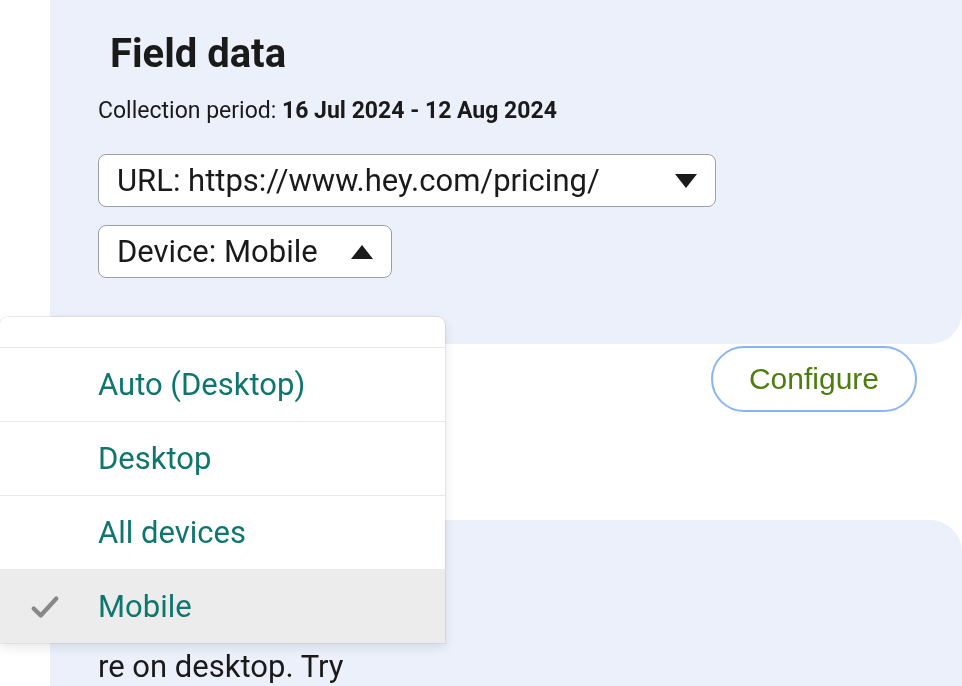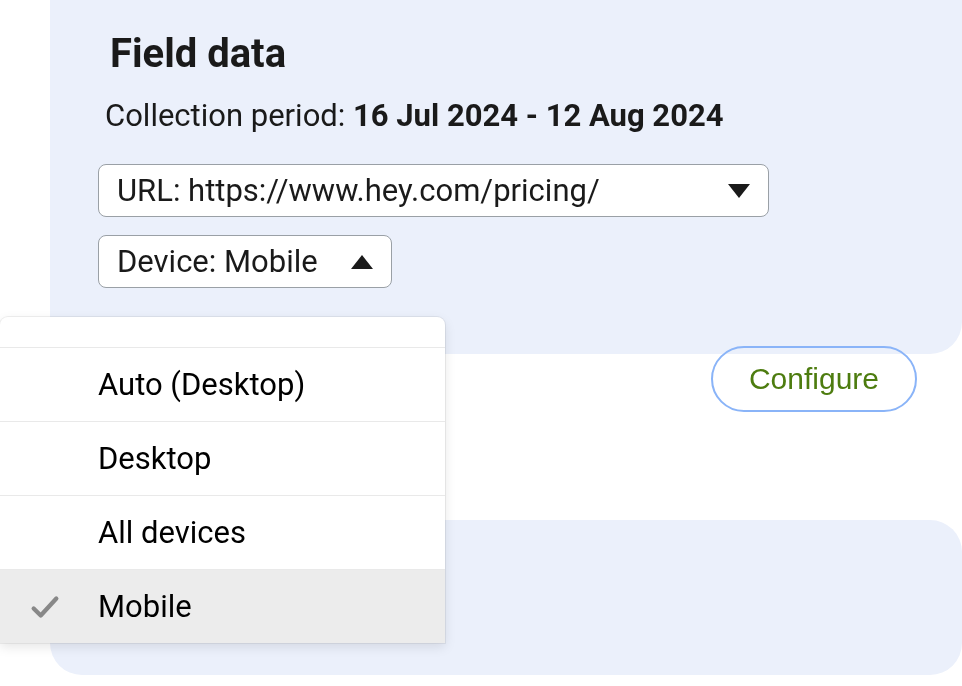--- a/index.html
+++ b/index.html
@@ -25,42 +25,42 @@
     border-radius: 32px;
     padding: 100px 48px 48px 48px;
   }
   .field-title {
     font-size: 40px;
     font-weight: 700;
     margin: 0 0 20px 12px;
     color: #1a1a1a;
   }
   .collection-line {
-    font-size: 31px;
+    font-size: 23px;
     font-weight: 400;
-    margin: 0 0 30px 7px;
+    margin: 0 0 30px 0;
     color: #1a1a1a;
   }
   .collection-line .bold { font-weight: 700; }
   .select-box {
     display: inline-flex;
     align-items: center;
     justify-content: space-between;
     background: #fff;
     border: 1px solid #9aa0a6;
     border-radius: 8px;
     padding: 7px 18px;
     font-size: 31px;
     color: #1a1a1a;
     cursor: pointer;
     margin-bottom: 18px;
     line-height: 1.2;
   }
   .select-box.url {
-    width: 671px;
+    width: 618px;
   }
   .select-box.device {
     width: 294px;
   }
   .select-box .caret {
     margin-left: 18px;
     display: inline-flex;
     align-items: center;
   }
   .configure-btn {
@@ -89,21 +89,21 @@
     z-index: 10;
   }
   .dropdown-padding-top {
     height: 30px;
   }
   .dropdown-item {
     display: flex;
     align-items: center;
     padding: 18px 22px 18px 28px;
     font-size: 31px;
-    color: #000000;
+    color: #0f766e;
     border-top: 1px solid #e9e9e9;
     cursor: pointer;
   }
   .dropdown-item:first-of-type {
     border-top: none;
   }
   .dropdown-item.selected {
     background: #ececec;
   }
   .dropdown-item .check-slot {
@@ -164,20 +164,21 @@
       </span>
     </div>
 
     <button class="configure-btn">
       <span>Configure</span>
     </button>
   </div>
 
   <div class="panel2">
     <p class="p2-letter">s</p>
+    <p class="p2-line">re on desktop. Try</p>
   </div>
 
   <div class="dropdown">
     <div class="dropdown-padding-top"></div>
 
     <div class="dropdown-item">
       <span class="check-slot"></span>
       <span class="item-label">Auto (Desktop)</span>
     </div>
 

